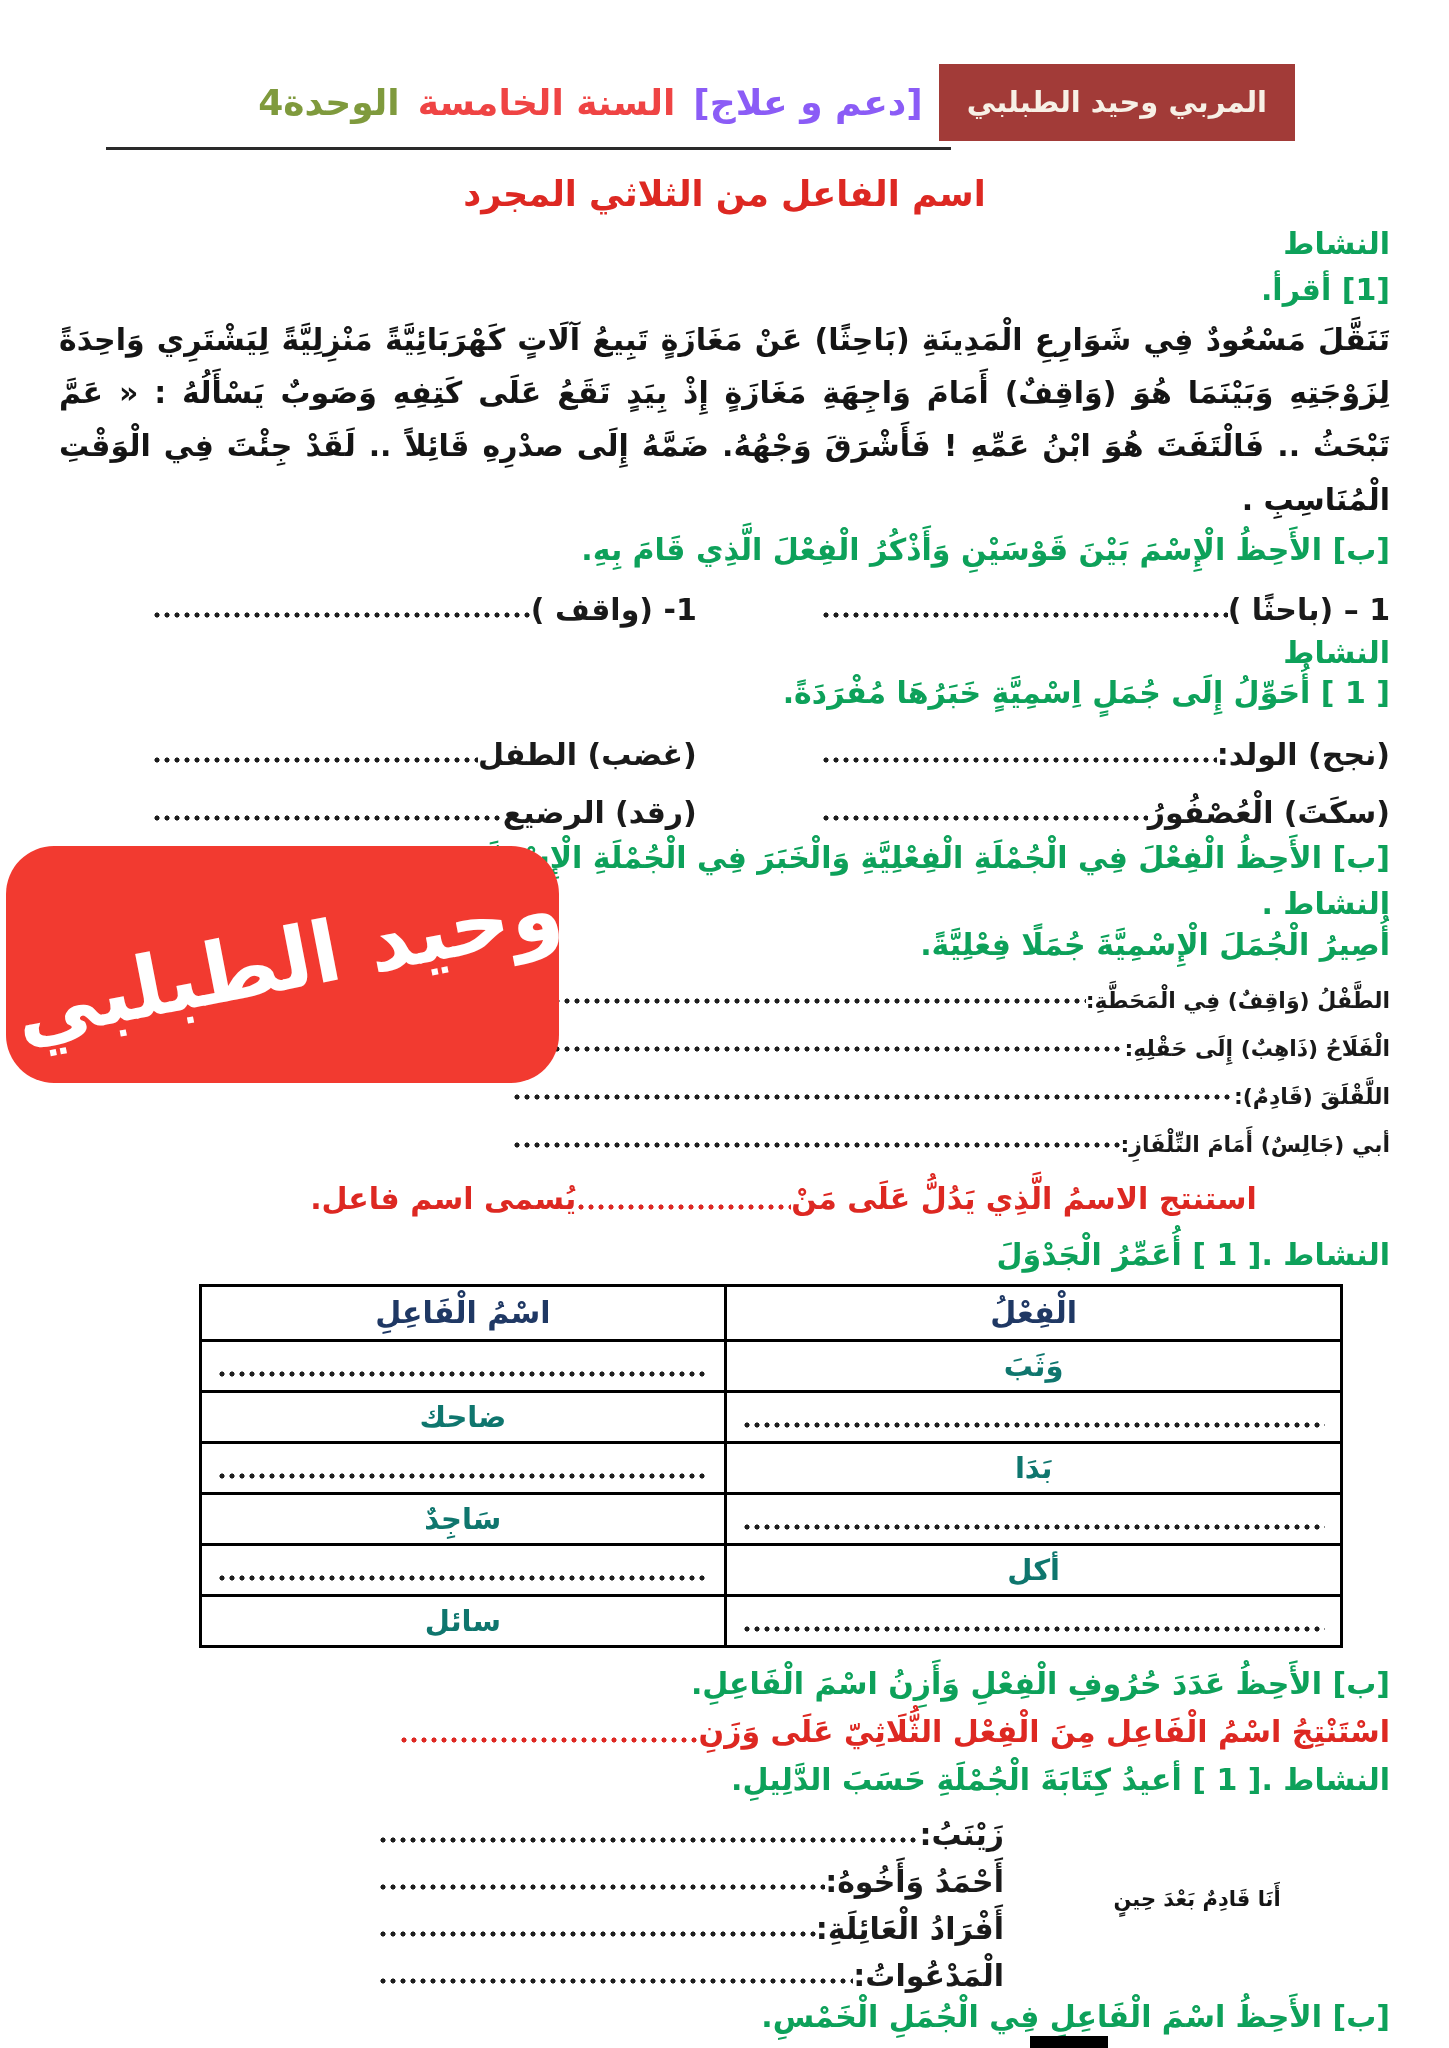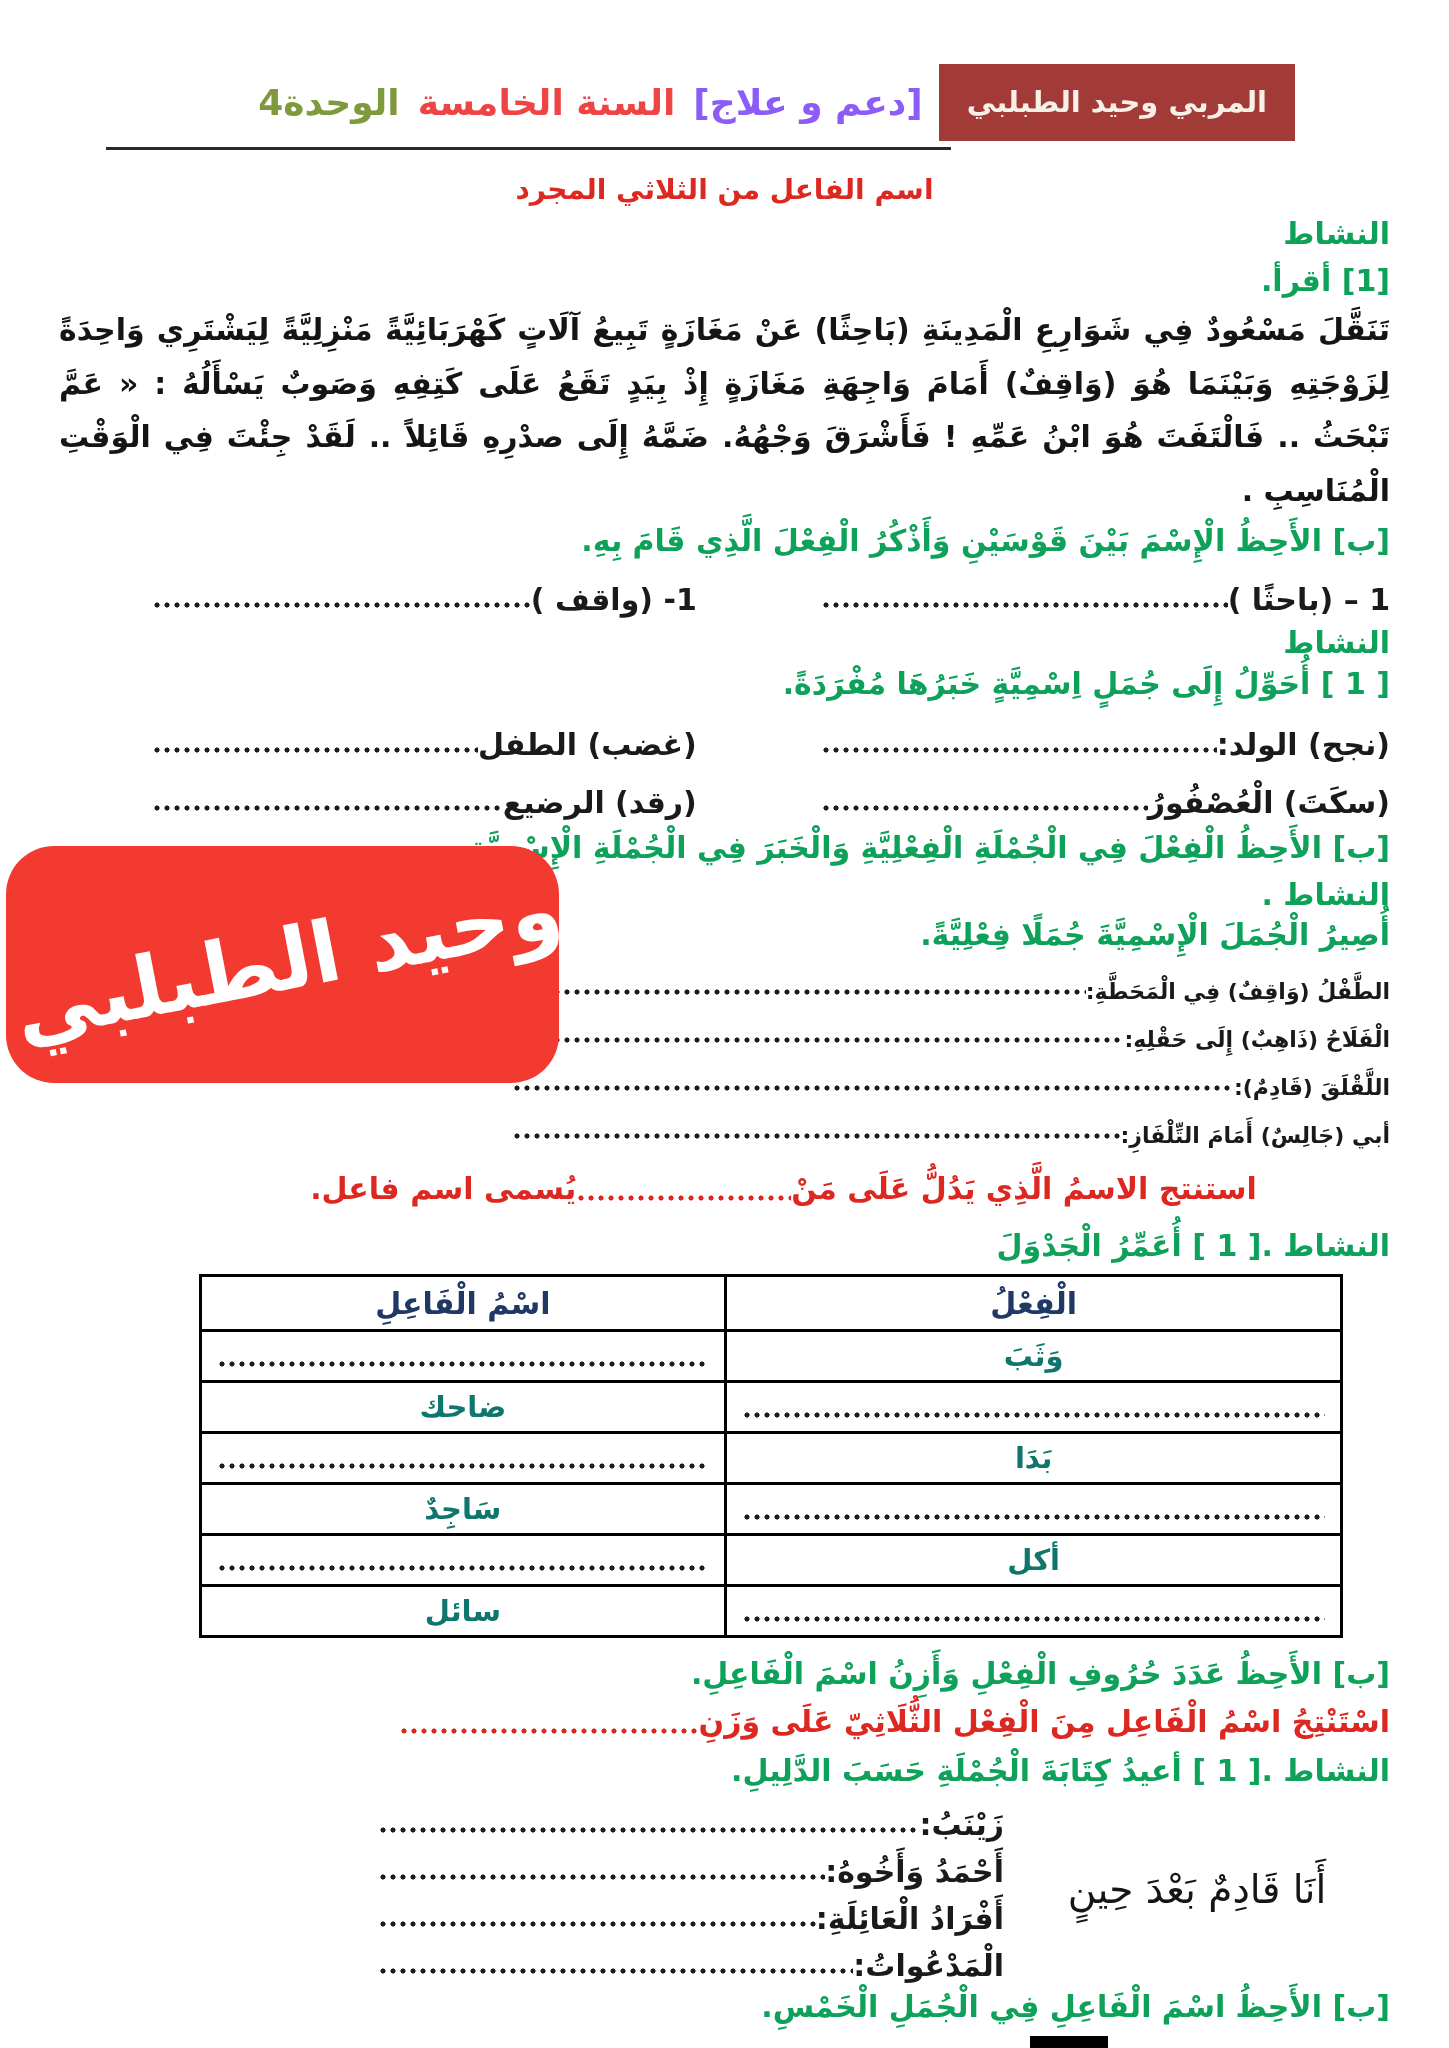--- a/index.html
+++ b/index.html
@@ -19,21 +19,21 @@
   .header-text{display:flex;align-items:center;gap:18px;margin-right:16px;font-weight:bold;font-size:36px;white-space:nowrap;}
   .support{color:#8b5cf6;}
   .year{color:#ef4444;}
   .unit{color:#7F9A3D;}
   .header-rule{height:0;border-top:3px solid #2a2a2a;width:845px;margin:6px auto 0 0;margin-left:auto;margin-right:47px;}
   
   .header-rule{margin-right:auto;margin-left:47px;}
 
   
   .title{
-    color:#DD2822;font-weight:bold;font-size:28px;text-align:center;
+    color:#DD2822;font-weight:bold;font-size:35px;text-align:center;
     margin-top:22px;line-height:1.3;
   }
   .g{color:#0DA15A;font-weight:bold;font-size:30px;line-height:1.35;margin-top:6px;}
   .r{color:#DD2822;font-weight:bold;font-size:30px;line-height:1.35;}
   .para{
     font-size:30px;font-weight:bold;line-height:1.78;text-align:justify;
     margin-top:2px;color:#151515;
   }
 
   
@@ -75,21 +75,21 @@
     background-image:radial-gradient(circle,#1c1c1c 2.2px,transparent 2.9px);
     background-size:10px 10px;background-repeat:repeat-x;background-position:left bottom;
   }
 
   .concl2{display:flex;align-items:flex-end;margin-top:2px;height:46px;}
   .concl2 .t{white-space:nowrap;}
 
   
   .rewrite{display:flex;margin-top:4px;}
   .rewrite-side{width:29%;display:flex;align-items:center;justify-content:center;
-    font-size:39px;font-weight:normal;color:#151515;white-space:nowrap;}
+    font-size:21px;font-weight:bold;color:#151515;white-space:nowrap;}
   .rewrite-lines{width:47%;}
   .rewrite-line{display:flex;align-items:flex-end;height:47px;font-size:30px;font-weight:bold;}
   .rewrite-line .label{white-space:nowrap;}
 
   
   .watermark{
     position:absolute;left:6px;top:846px;width:553px;height:237px;
     background:#F23A30;border-radius:48px;z-index:6;
     display:flex;align-items:center;justify-content:center;overflow:hidden;
   }

